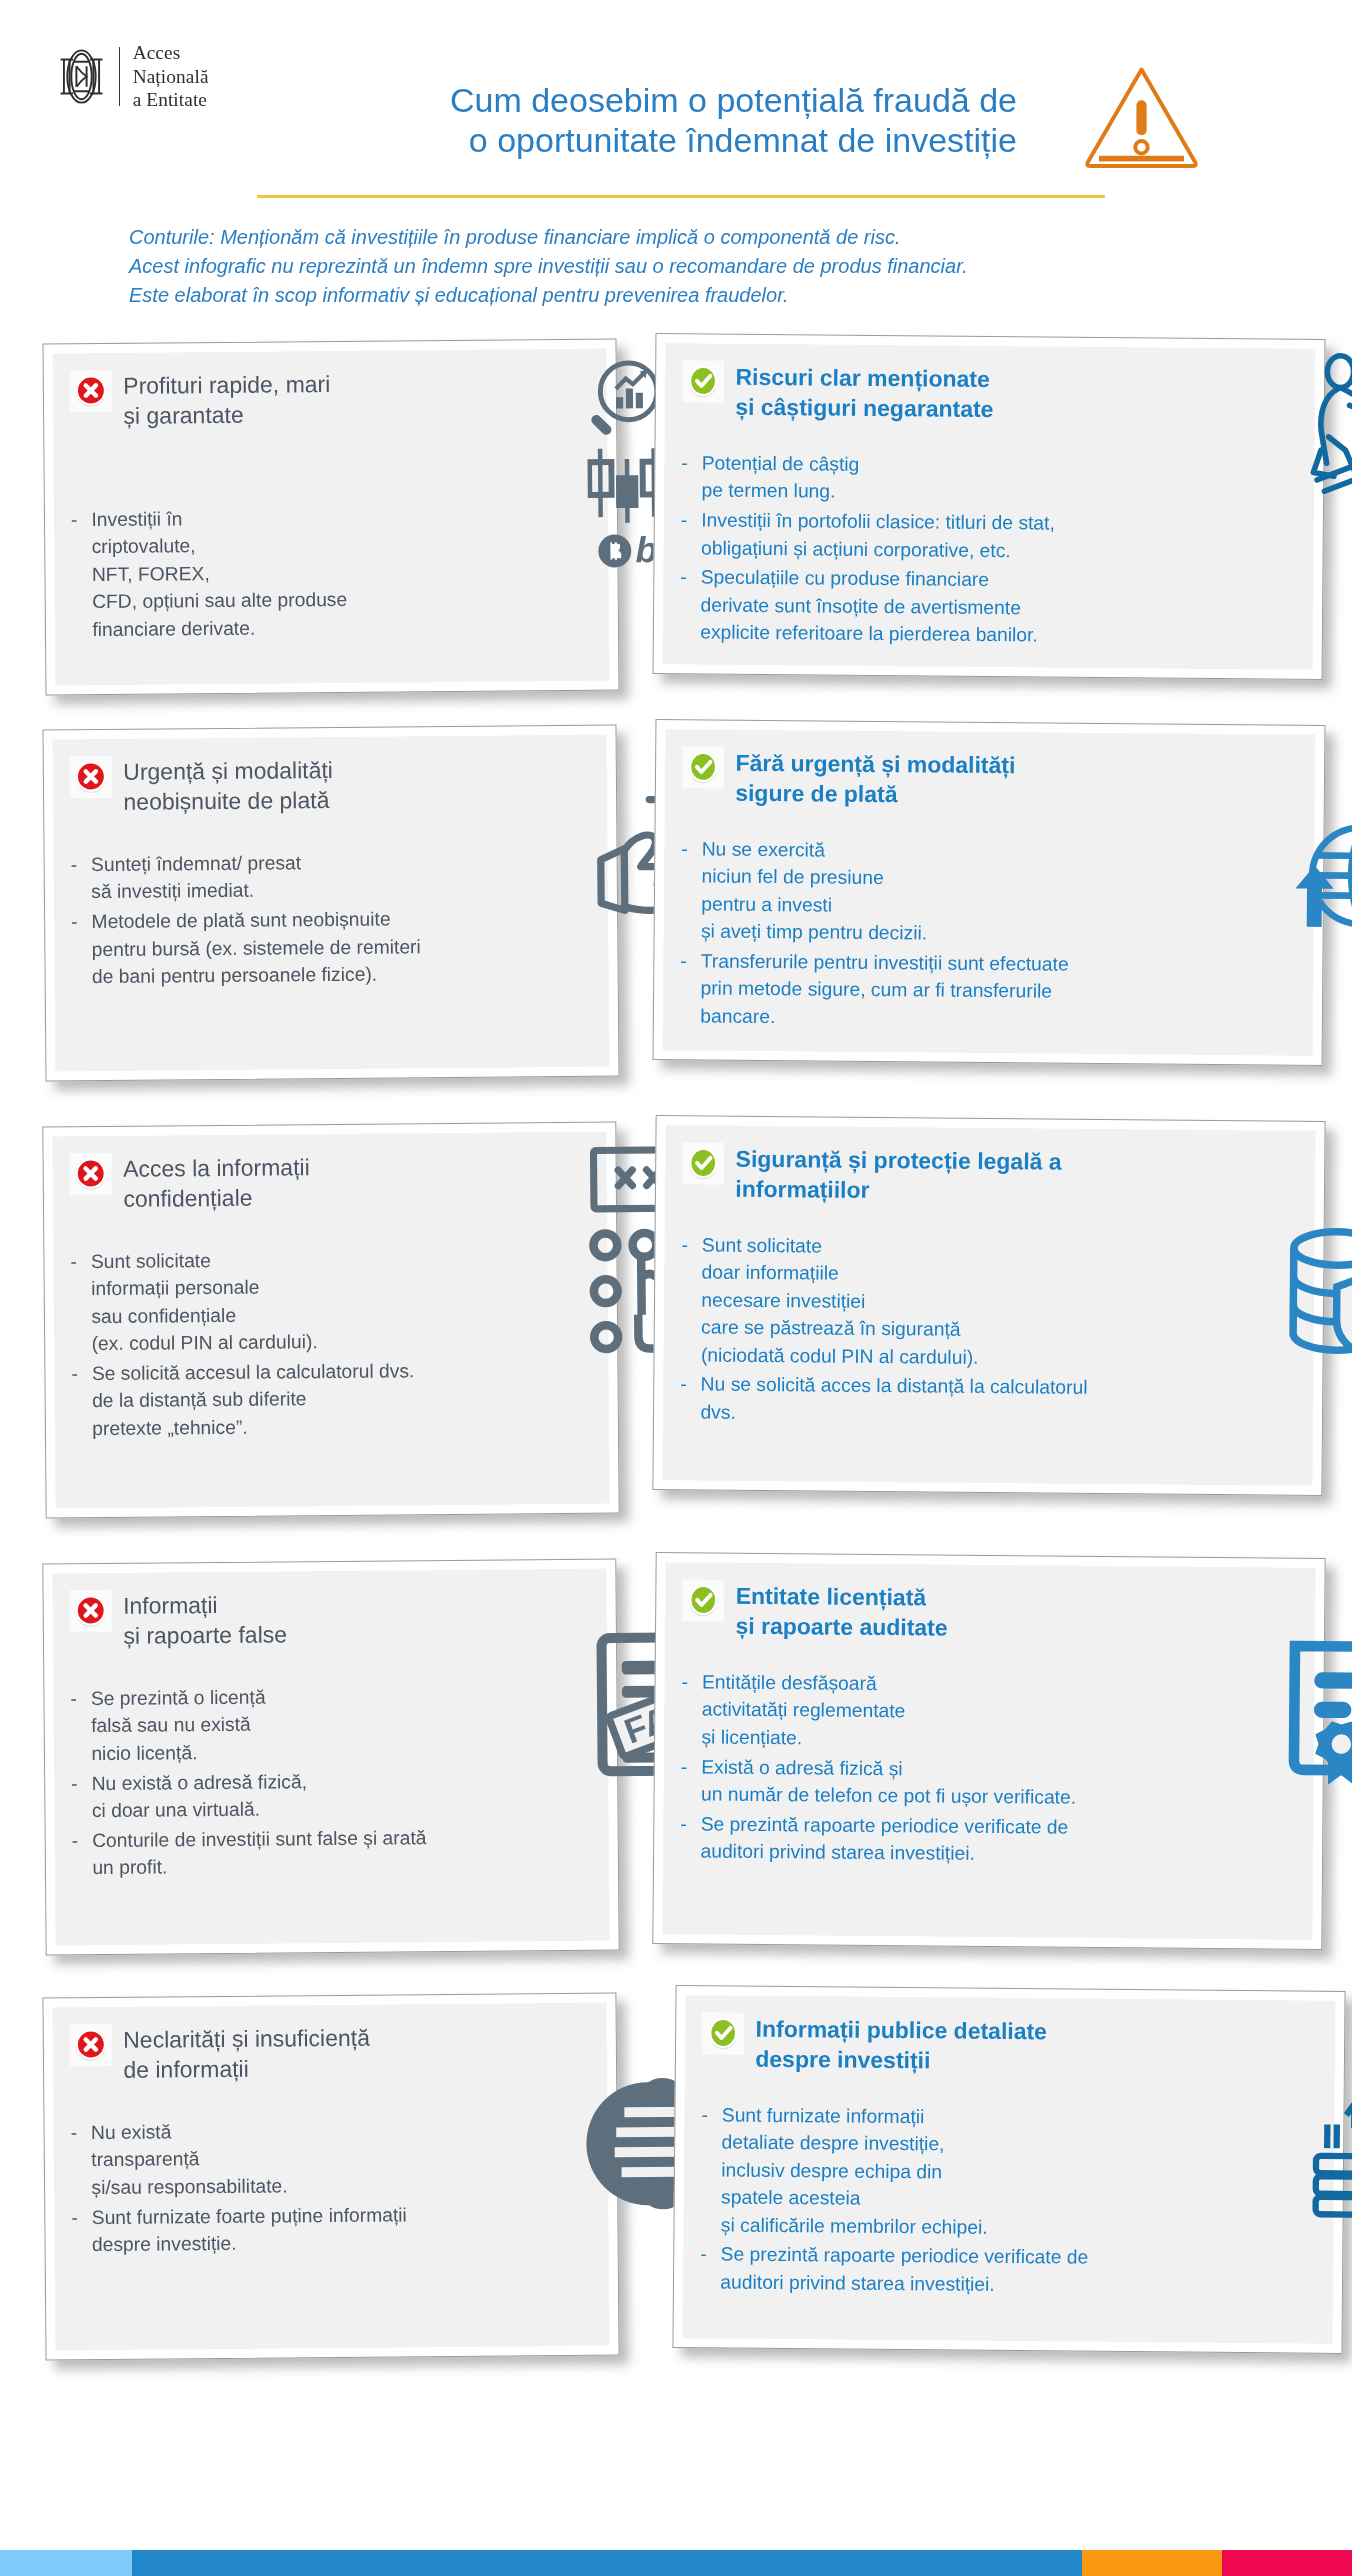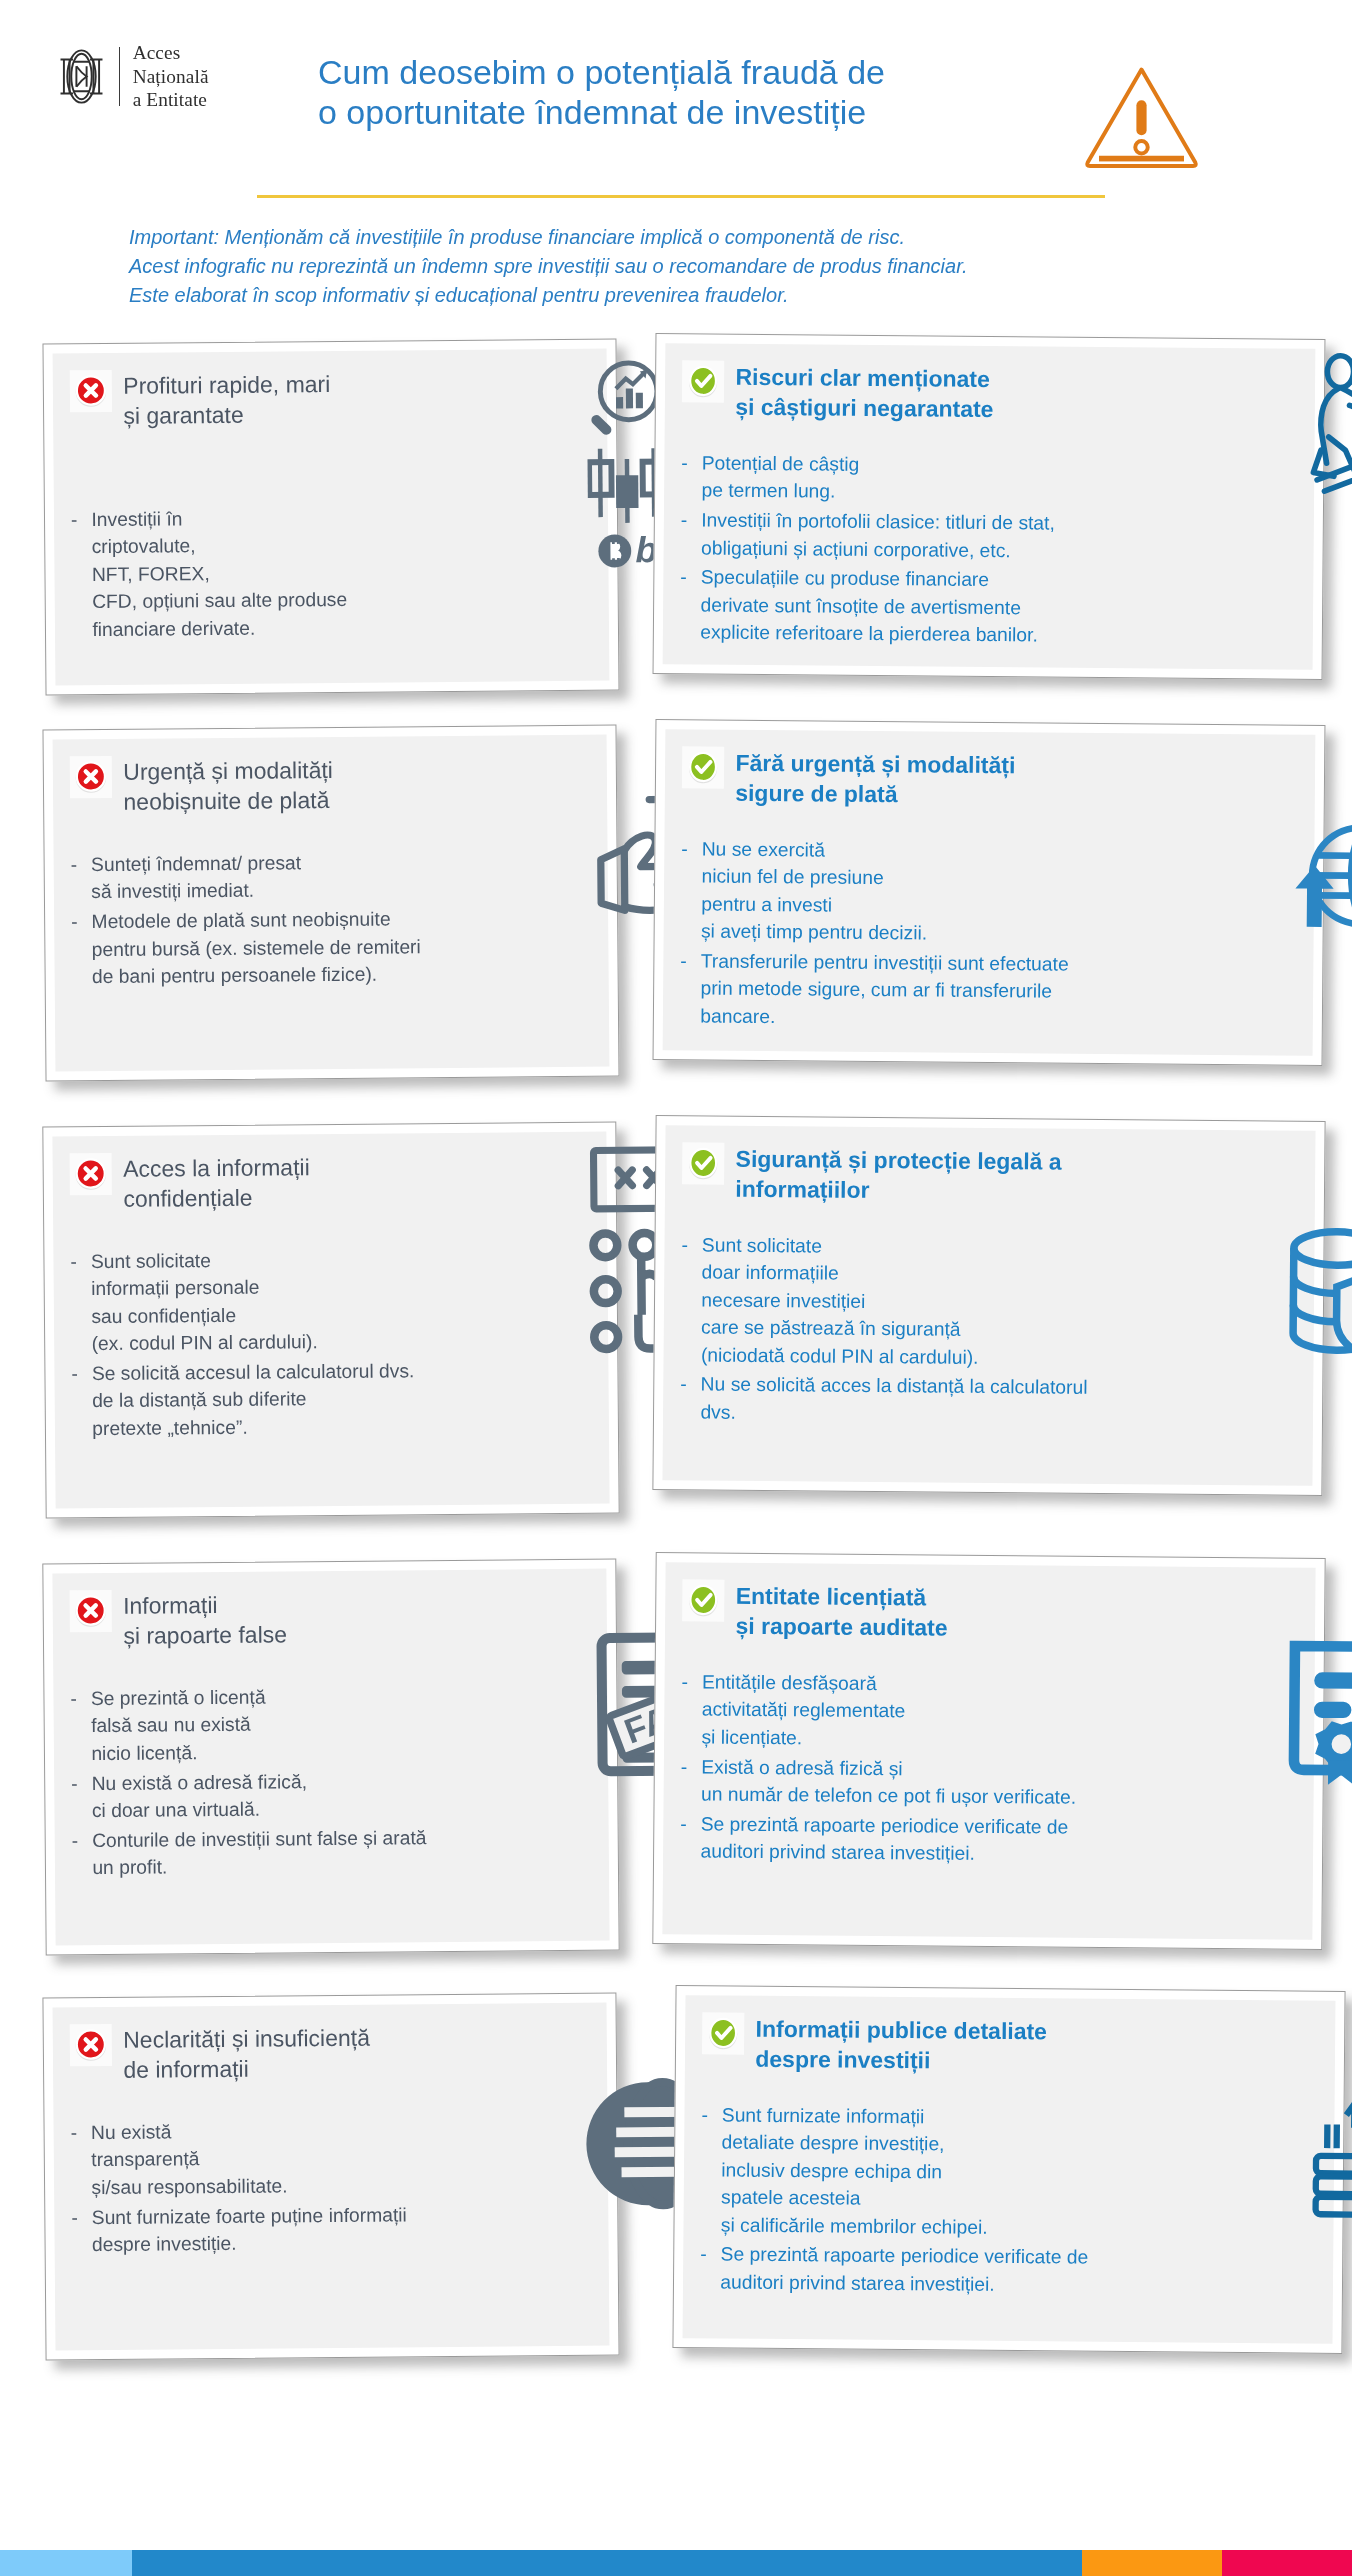--- a/index.html
+++ b/index.html
@@ -11,21 +11,21 @@
     overflow:hidden;
   }
 
   
   .header{position:absolute;left:0;top:0;width:1352px;height:227px;}
   .logo-wrap{position:absolute;left:57px;top:41px;display:flex;align-items:center;gap:12.5px;}
   .logo-mark{width:49px;height:59px;flex:0 0 auto;}
   .logo-rule{width:1.7px;height:59px;background:#3a3a3a;flex:0 0 auto;}
   .logo-text{font-family:"Liberation Serif", serif;font-size:19.3px;line-height:1.22;color:#2f2f2f;letter-spacing:0.1px;}
 
-  .title-block{position:absolute;left:318px;top:52px;width:699px;text-align:left;}
+  .title-block{position:absolute;left:318px;top:80px;width:699px;text-align:right;}
   .title-line{color:#2a7ec4;font-size:34px;line-height:1.18;font-weight:400;white-space:nowrap;}
   .warn-icon{position:absolute;left:1082px;top:65px;width:119px;height:105px;}
   .gold-rule{position:absolute;left:257px;top:195px;width:848px;height:2.8px;background:#f0c63c;}
 
   
   .note{position:absolute;left:129px;top:223px;width:1113px;
         color:#2a7ec4;font-size:20px;line-height:1.46;font-style:italic;}
 
   
   .grid{position:absolute;left:0;top:336px;width:1352px;}
@@ -96,21 +96,21 @@
     <path d="M105 8 L200 172 Q203 178 196 178 L14 178 Q7 178 10 172 Z" fill="none" stroke="#e07b17" stroke-width="7" stroke-linejoin="round"></path>
     <rect x="96" y="62" width="18" height="62" rx="9" fill="#e07b17"></rect>
     <circle cx="105" cy="145" r="11" fill="none" stroke="#e07b17" stroke-width="7"></circle>
     <rect x="30" y="160" width="150" height="10" fill="#e07b17"></rect>
   </svg>
 
   <div class="gold-rule"></div>
 </div>
 
 <div class="note">
-  <div>Important:  Menționăm că investițiile în produse financiare implică o componentă de risc.</div>
+  <div>Conturile:  Menționăm că investițiile în produse financiare implică o componentă de risc.</div>
   <div>Acest infografic nu reprezintă  un îndemn spre investiții sau o recomandare de produs financiar.</div>
   <div>Este elaborat în scop informativ și educațional pentru prevenirea fraudelor.</div>
 </div>
 
 <div class="grid">
     <div class="row" style="height: 375px; padding-left: 44px; gap: 36px;">
       <div class="card bad" style="height: 352px; margin-top: 4.5px; transform: rotate(-0.5deg);">
         <div class="card-inner">
           <div class="art" style="right:25px;top:9px;">
             <svg class="art " viewBox="0 0 120 120" width="85" height="85">

